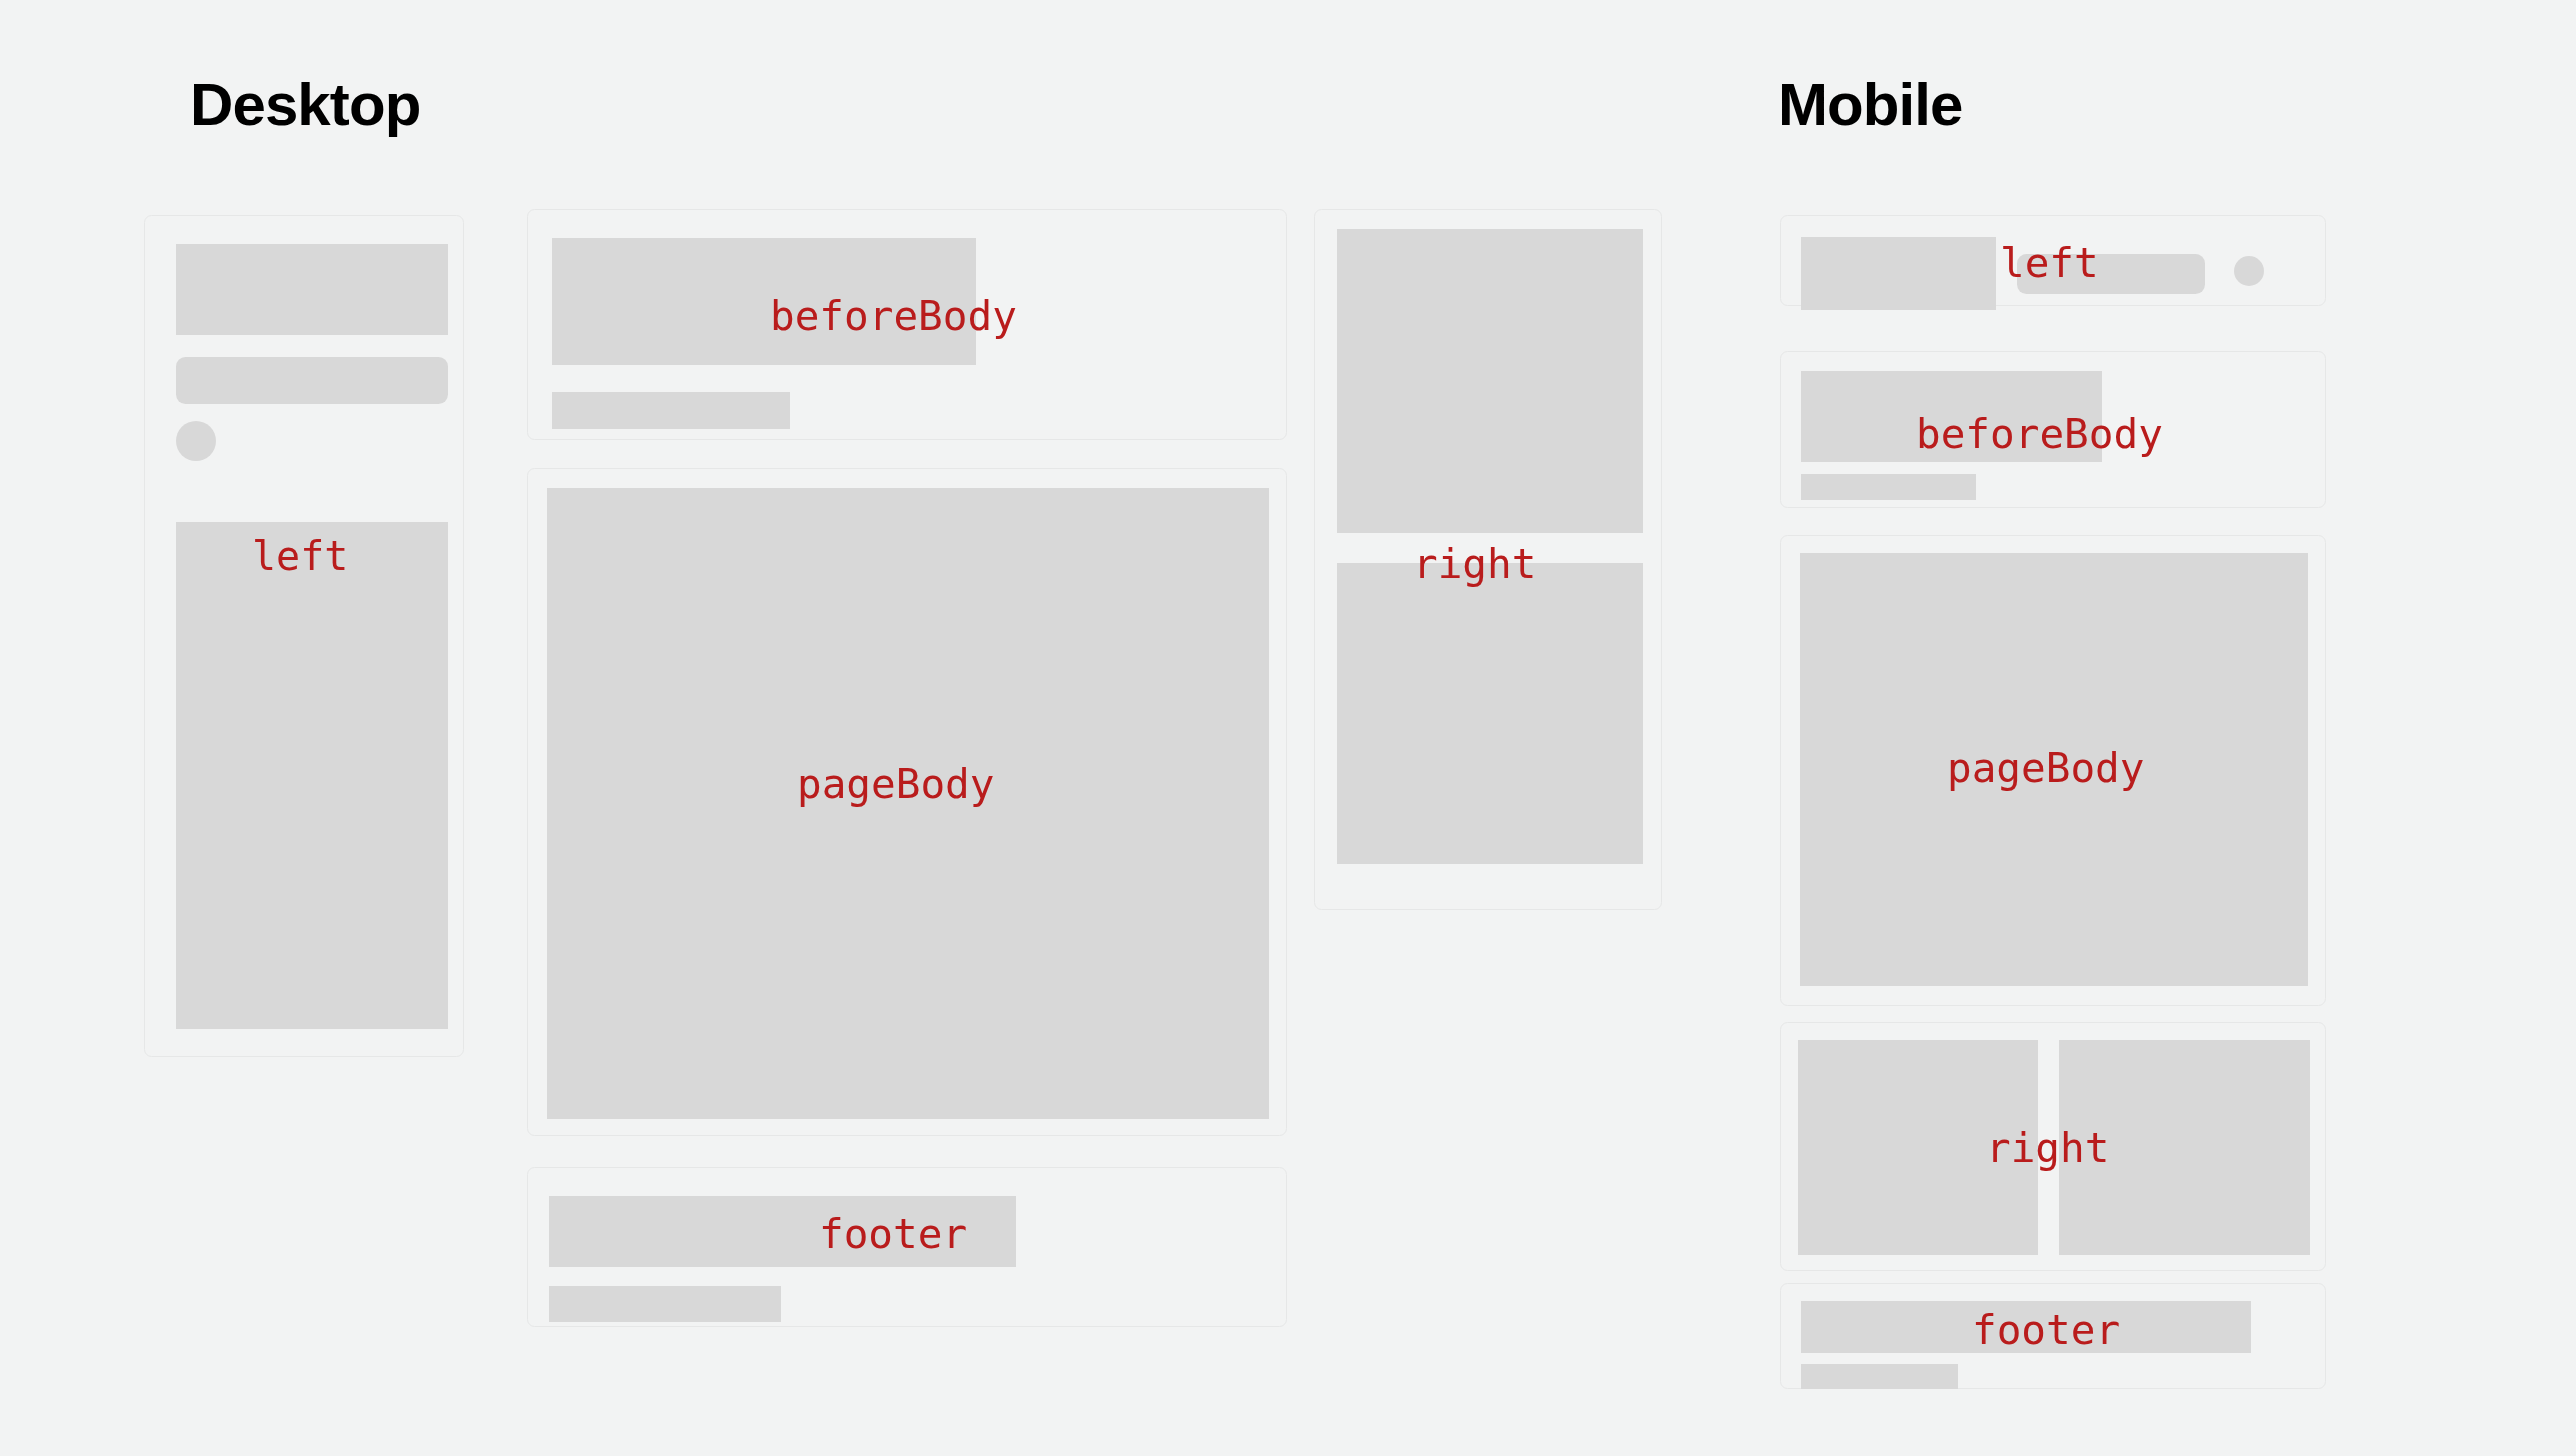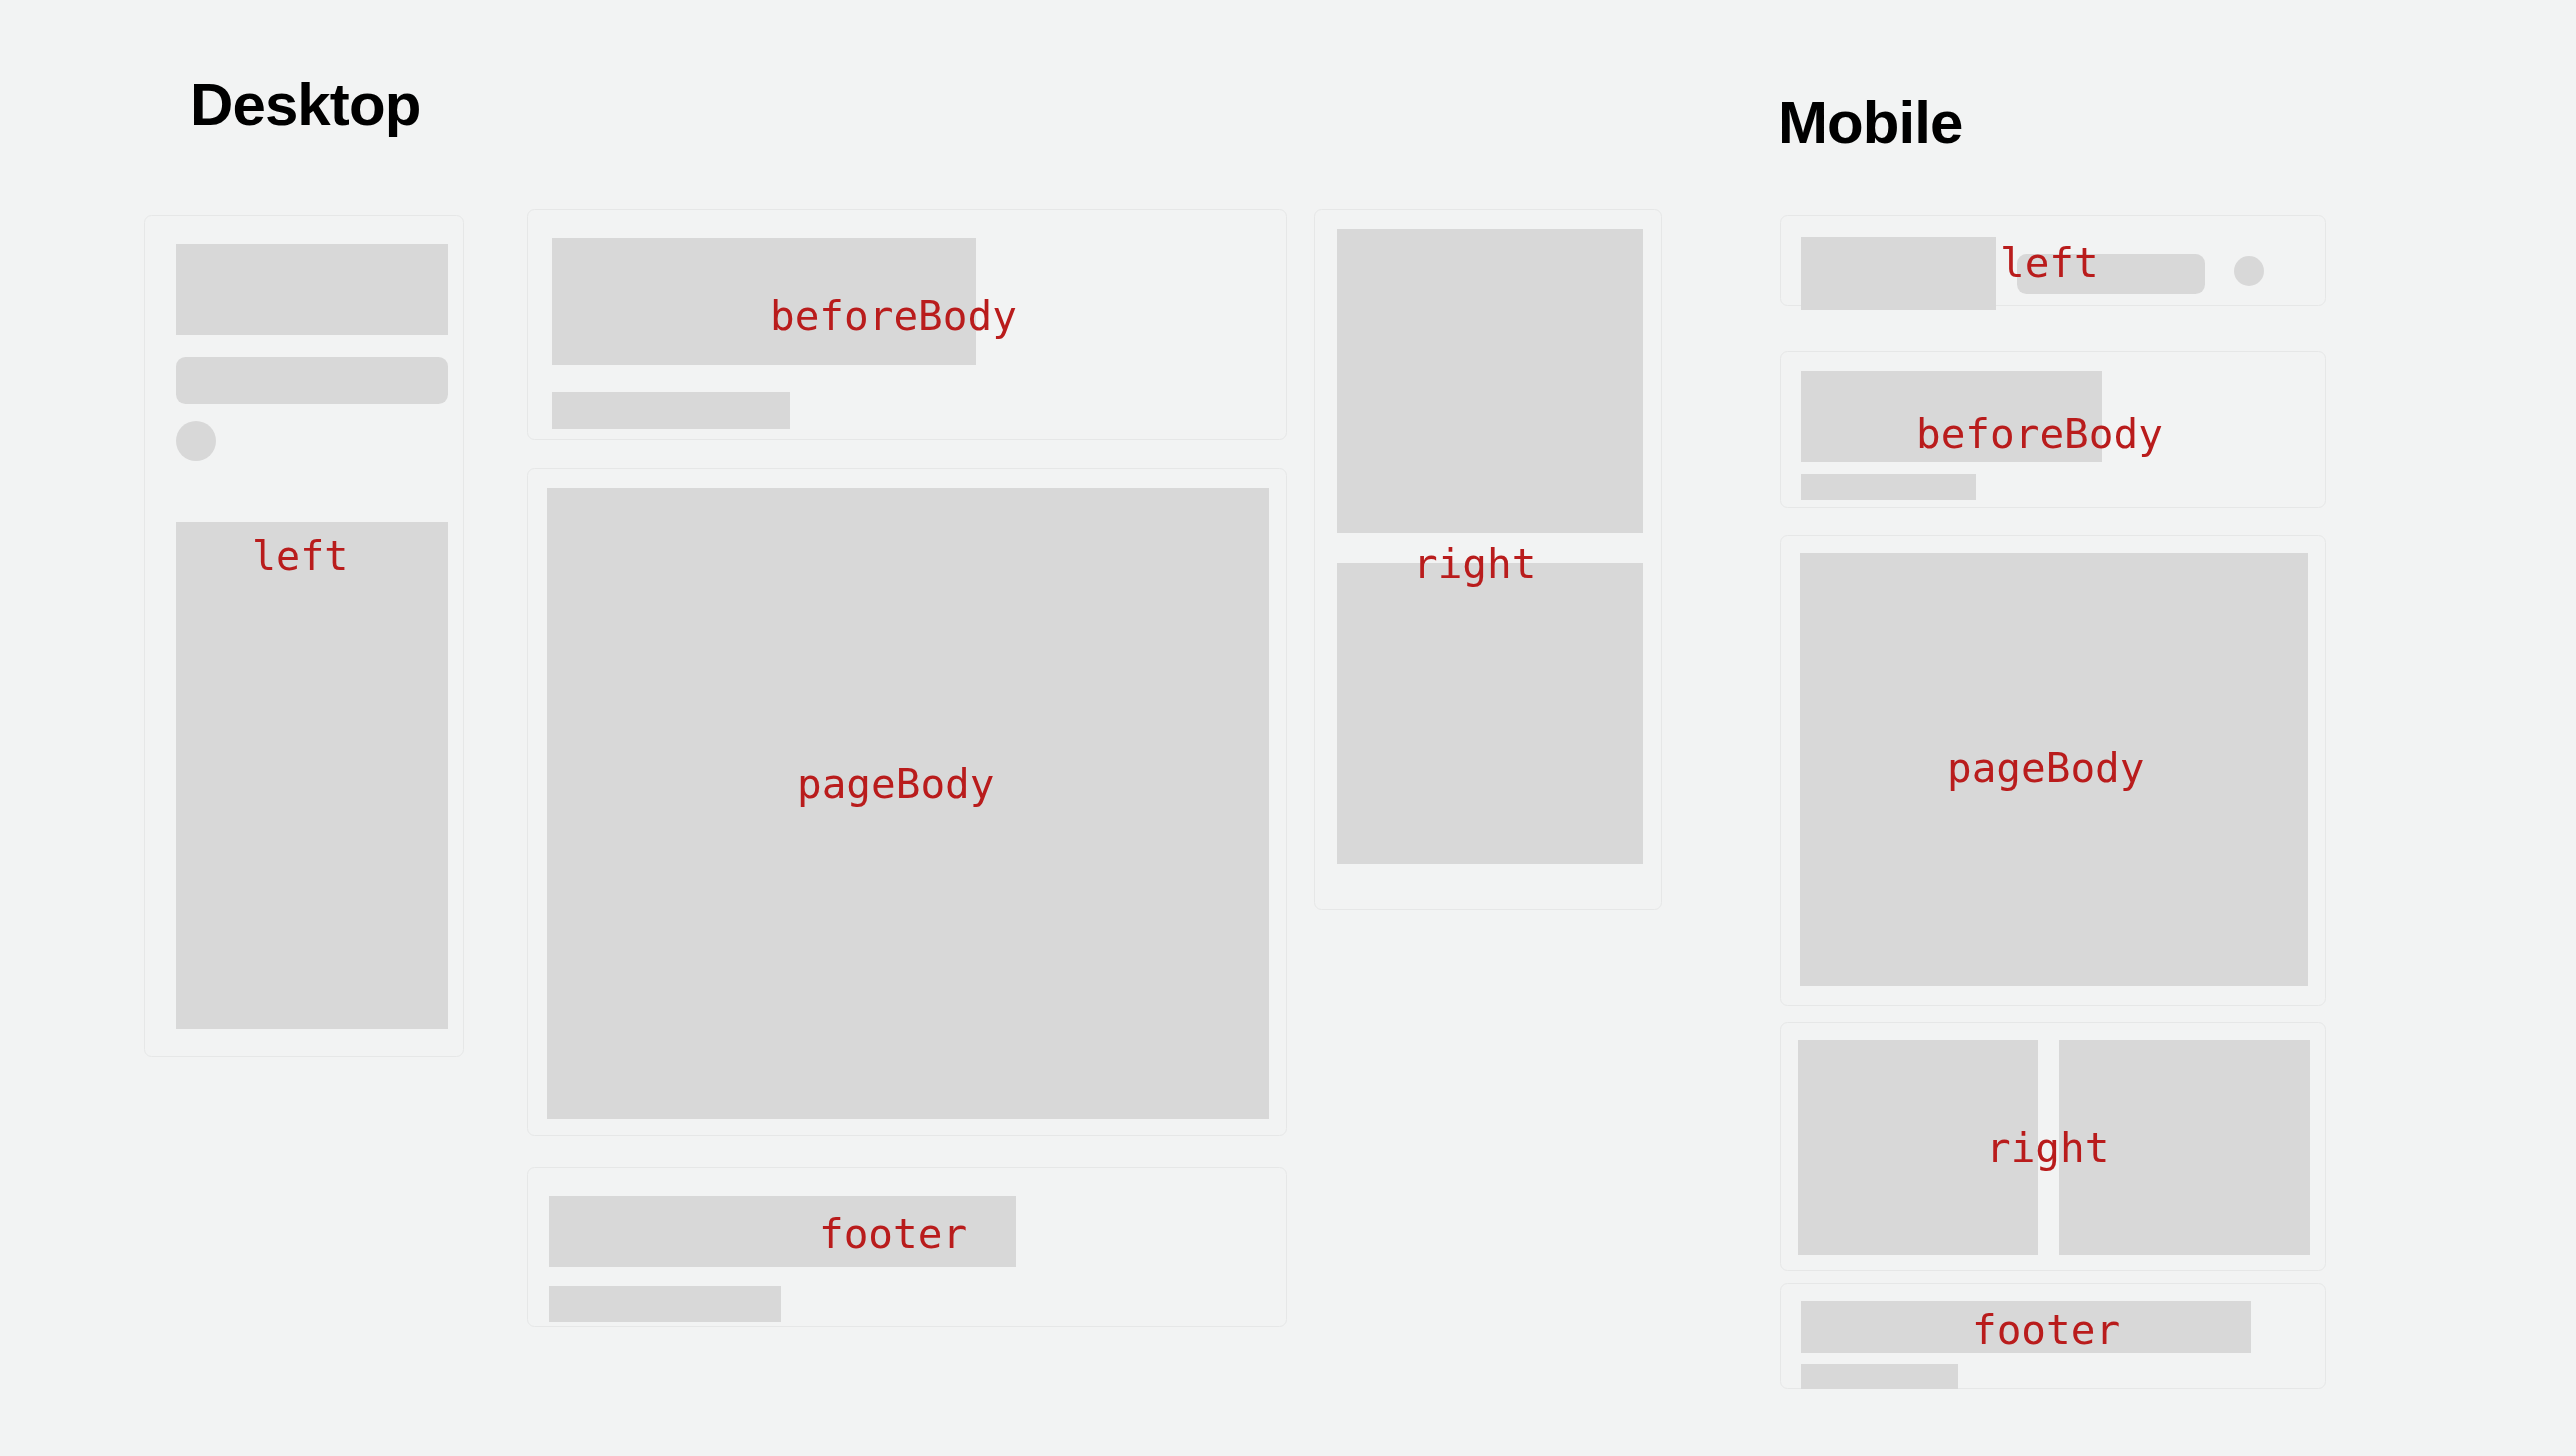--- a/index.html
+++ b/index.html
@@ -20,21 +20,21 @@
     position: absolute;
     font-family: "Liberation Sans", sans-serif;
     font-weight: bold;
     font-size: 60px;
     line-height: 1;
     color: #000000;
     letter-spacing: -0.9px;
     white-space: nowrap;
   }
   #desktop-title { left: 146px; top: 75px; margin-left: 44px; }
-  #mobile-title  { left: 1778px; top: 75px; margin-top: 18px; }
+  #mobile-title  { left: 1778px; top: 75px; }
 
   
   .panel {
     position: absolute;
     background: #f2f3f3;
     border: 1.9px solid #e6e7e7;
     border-radius: 7.5px;
     box-sizing: border-box;
   }
 

